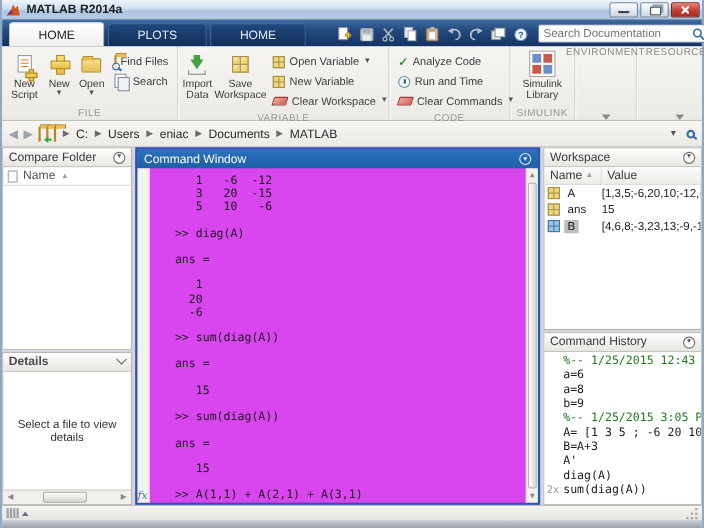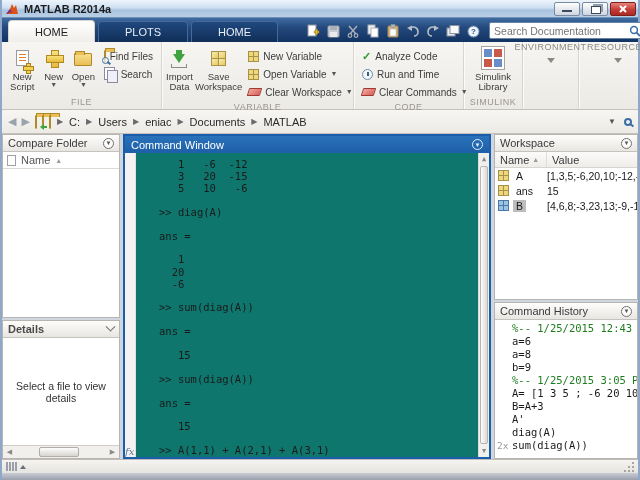--- a/index.html
+++ b/index.html
@@ -33,21 +33,21 @@
   
   .ribbon { height:68px; flex:0 0 68px; background:linear-gradient(180deg,#f7f5f2,#eceae5); border-bottom:1px solid #c4c1bb; display:flex; }
   .rb-sec { display:flex; flex-direction:column; border-right:1px solid #d8d5cf; box-shadow:1px 0 0 #fcfbf9; }
   .rb-body { flex:1; display:flex; align-items:flex-start; padding:3px 4px 0 4px; gap:2px; }
   .rb-label { height:13px; text-align:center; font-size:9px; color:#9a968f; letter-spacing:0.5px; padding-top:1px; }
   .big-btn { width:44px; display:flex; flex-direction:column; align-items:center; text-align:center; font-size:9.5px; color:#3c3c3c; line-height:10px; padding-top:1px; }
   .big-btn .bicon { height:24px; display:flex; align-items:center; justify-content:center; margin-bottom:2px; }
   .caret { font-size:7px; color:#555; line-height:6px; }
   .small-stack { display:flex; flex-direction:column; padding-top:2px; }
   .small-btn { height:18px; display:flex; align-items:center; gap:4px; font-size:10px; color:#3c3c3c; padding:0 4px; white-space:nowrap; }
-  .collapsed-sec { flex:1; display:flex; flex-direction:column; align-items:center; justify-content:flex-start; gap:6px; font-size:9px; color:#8d8983; letter-spacing:0.5px; padding:0 8px; }
+  .collapsed-sec { flex:1; display:flex; flex-direction:column; align-items:center; justify-content:space-between; gap:6px; font-size:9px; color:#8d8983; letter-spacing:0.5px; padding:0 8px; }
   .collapsed-sec .tri { width:0;height:0;border-left:4px solid transparent;border-right:4px solid transparent;border-top:5px solid #8d8983; }
 
   
   .i-page { width:13px; height:16px; background:#fff; border:1px solid #9a9a9a; position:relative; box-shadow:inset 0 2px 0 #fff; }
   .i-page::after { content:""; position:absolute; left:2px; top:3px; width:7px; height:1px; background:#e08030; box-shadow:0 3px 0 #e08030,0 6px 0 #e08030; }
   .i-plus-big { width:16px; height:16px; position:relative; }
   .i-plus-big::before { content:""; position:absolute; left:5px; top:0; width:6px; height:16px; background:linear-gradient(180deg,#f8e27a,#e8b93c); border:1px solid #b08a20; }
   .i-plus-big::after  { content:""; position:absolute; left:0; top:5px; width:16px; height:6px; background:linear-gradient(180deg,#f8e27a,#e8b93c); border:1px solid #b08a20; }
   .i-plus-sm { width:9px; height:9px; position:relative; position:absolute; right:-3px; bottom:-2px; }
   .i-plus-sm::before { content:""; position:absolute; left:3px; top:0; width:3px; height:9px; background:#f2cf4e; border:1px solid #a8821e; }
@@ -83,21 +83,21 @@
   .nav-arrow { color:#9aa2ac; font-size:11px; }
   .crumb-sep { color:#6a6a6a; font-size:8px; padding:0 1px; }
   .crumb { color:#2a2a2a; font-size:11px; }
   .addr-right { margin-left:auto; display:flex; align-items:center; gap:8px; }
   .mini-mag { width:8px; height:8px; border:2px solid #3a6ea5; border-radius:50%; position:relative; }
   .mini-mag::after { content:""; position:absolute; width:5px; height:2px; background:#3a6ea5; transform:rotate(40deg); right:-4px; bottom:-2px; }
 
   
   .main { flex:1; display:flex; background:#cfd6e0; gap:3px; padding:0; min-height:0; }
   .col-left { width:118px; flex:0 0 118px; display:flex; flex-direction:column; gap:2px; min-height:0; }
-  .col-center { flex:1; min-width:0; display:flex; flex-direction:column; border:2px solid #1a5dab; background:#0f766e; }
+  .col-center { flex:1; min-width:0; display:flex; flex-direction:column; border:2px solid #1a5dab; background:#d946ef; }
   .col-right { width:144px; flex:0 0 144px; display:flex; flex-direction:column; gap:2px; min-height:0; }
 
   .panel { background:#fff; border:1px solid #b8b5b0; display:flex; flex-direction:column; min-height:0; }
   .panel-header { height:17px; flex:0 0 17px; background:linear-gradient(180deg,#fdfdfc,#e8e6e1); border-bottom:1px solid #c6c3be; display:flex; align-items:center; padding:0 5px; color:#3a3a3a; font-size:11px; }
   .circle-dd { margin-left:auto; width:11px; height:11px; border:1px solid #6f6f6f; border-radius:50%; display:flex; align-items:center; justify-content:center; font-size:6px; color:#555; background:#fcfcfb; }
   .cw-header { height:17px; flex:0 0 17px; background:linear-gradient(180deg,#2a72ba,#1d5fa8); color:#fff; display:flex; align-items:center; padding:0 6px; font-size:11px; }
   .cw-header .circle-dd { border-color:#e8f0f8; color:#e8f0f8; background:transparent; }
 
   
   .cf-namerow { height:17px; flex:0 0 17px; border-bottom:1px solid #dcdad5; display:flex; align-items:center; gap:5px; padding:0 4px; color:#555; }
@@ -317,31 +317,31 @@
           <span>Save Workspace</span>
         </div>
         <div class="small-stack">
           <div class="small-btn">
             <span class="i-grid-sm">
                 <span></span>
                 <span></span>
                 <span></span>
                 <span></span>
               </span>
-            <span>New Variable</span>
-          </div>
-          <div class="small-btn">
-            <span class="i-grid-sm">
-                <span></span>
-                <span></span>
-                <span></span>
-                <span></span>
-              </span>
             <span>Open Variable</span>
             <span class="caret">▼</span>
+          </div>
+          <div class="small-btn">
+            <span class="i-grid-sm">
+                <span></span>
+                <span></span>
+                <span></span>
+                <span></span>
+              </span>
+            <span>New Variable</span>
           </div>
           <div class="small-btn">
             <span class="i-eraser"></span>
             <span>Clear Workspace</span>
             <span class="caret">▼</span>
           </div>
         </div>
       </div>
       <div class="rb-label">VARIABLE</div>
     </div>

